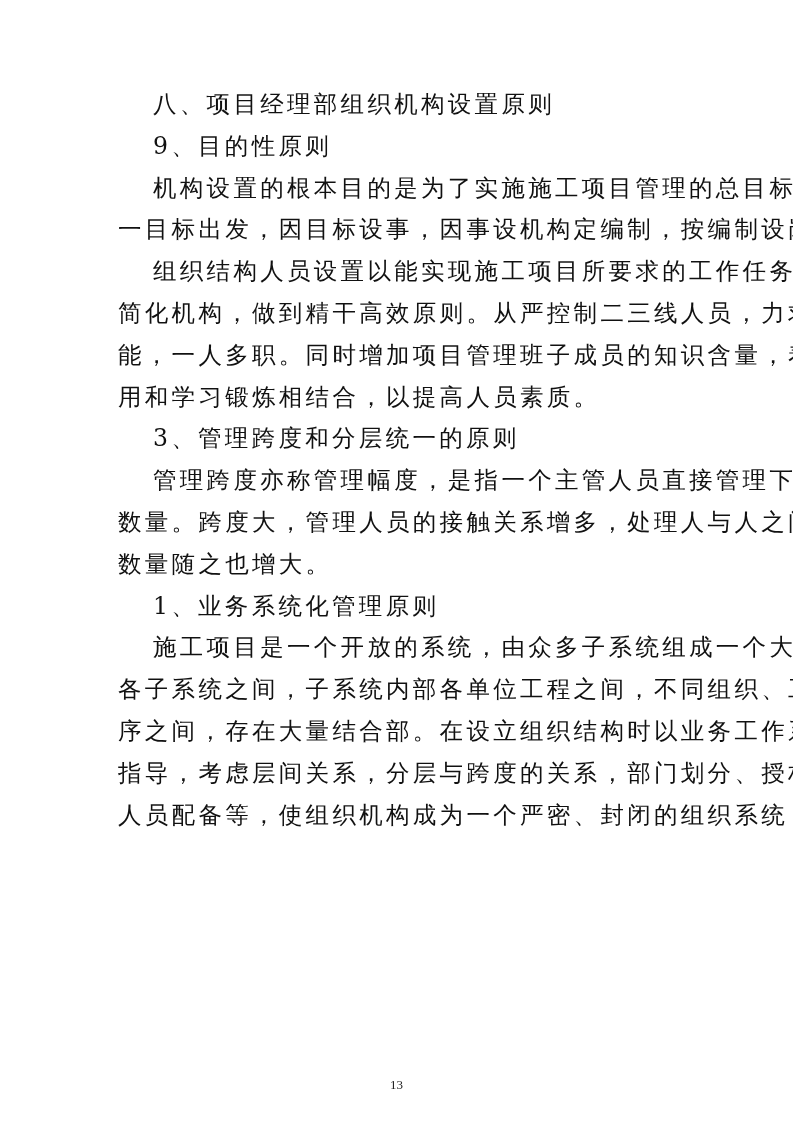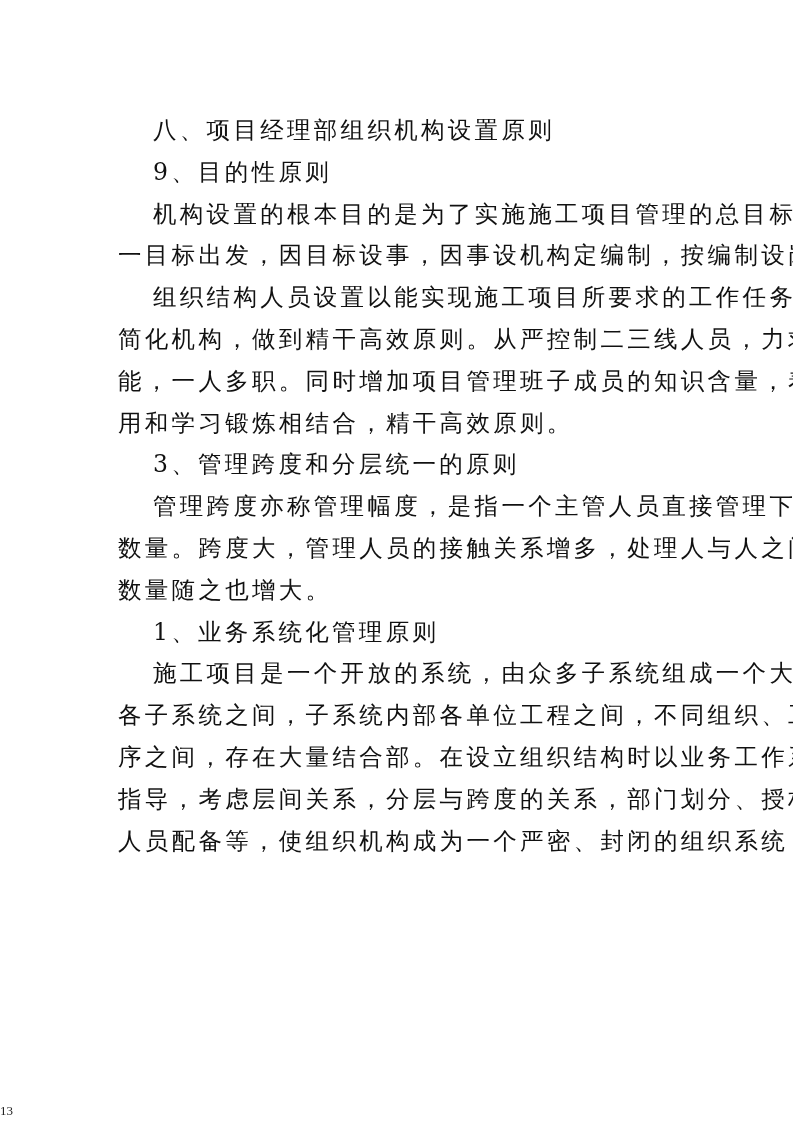--- a/index.html
+++ b/index.html
@@ -1,54 +1,54 @@
 <!DOCTYPE html>
 <html><head>
 <meta charset="utf-8">
 <style>
   html, body { margin: 0; padding: 0; background: #ffffff; }
   body { width: 793px; height: 1122px; position: relative; overflow: hidden; }
   .page {
-    position: absolute; left: 0; top: 0; width: 793px; height: 938px; background: #fff; margin-top: 26px;
+    position: absolute; left: 0; top: 0; width: 793px; height: 938px; background: #fff;
   }
   .content {
     position: absolute; left: 118px; top: 84px; width: 548px;
     font-family: "DejaVu Serif", "Liberation Serif", serif;
     font-size: 23.5px;
     line-height: 41.8px;
     color: #111;
   }
   .line {
     display: block; white-space: nowrap; height: 41.8px;
     letter-spacing: 3.3px;
   }
   .indent { padding-left: 35px; }
   .page-number {
-    position: absolute; left: 0; width: 793px; top: 1077px; text-align: left;
+    position: absolute; left: 0; width: 793px; top: 1077px; text-align: center;
     font-family: "Liberation Serif", serif; font-size: 13px; color: #222;
   }
 </style>
 </head>
 <body>
 
 <div class="page">
   <div class="content">
 
     <span class="line indent">八、项目经理部组织机构设置原则</span>
 
     <span class="line indent">9、目的性原则</span>
 
     <span class="line indent">机构设置的根本目的是为了实施施工项目管理的总目标，从这</span>
     <span class="line">一目标出发，因目标设事，因事设机构定编制，按编制设岗位定人</span>
 
 
     <span class="line indent">组织结构人员设置以能实现施工项目所要求的工作任务为原则，</span>
     <span class="line">简化机构，做到精干高效原则。从严控制二三线人员，力求一专多</span>
     <span class="line">能，一人多职。同时增加项目管理班子成员的知识含量，着眼于使</span>
-    <span class="line">用和学习锻炼相结合，精干高效原则。</span>
+    <span class="line">用和学习锻炼相结合，以提高人员素质。</span>
 
     <span class="line indent">3、管理跨度和分层统一的原则</span>
 
     <span class="line indent">管理跨度亦称管理幅度，是指一个主管人员直接管理下属人员</span>
     <span class="line">数量。跨度大，管理人员的接触关系增多，处理人与人之间关系的</span>
     <span class="line">数量随之也增大。</span>
 
     <span class="line indent">1、业务系统化管理原则</span>
 
     <span class="line indent">施工项目是一个开放的系统，由众多子系统组成一个大系统，</span>

